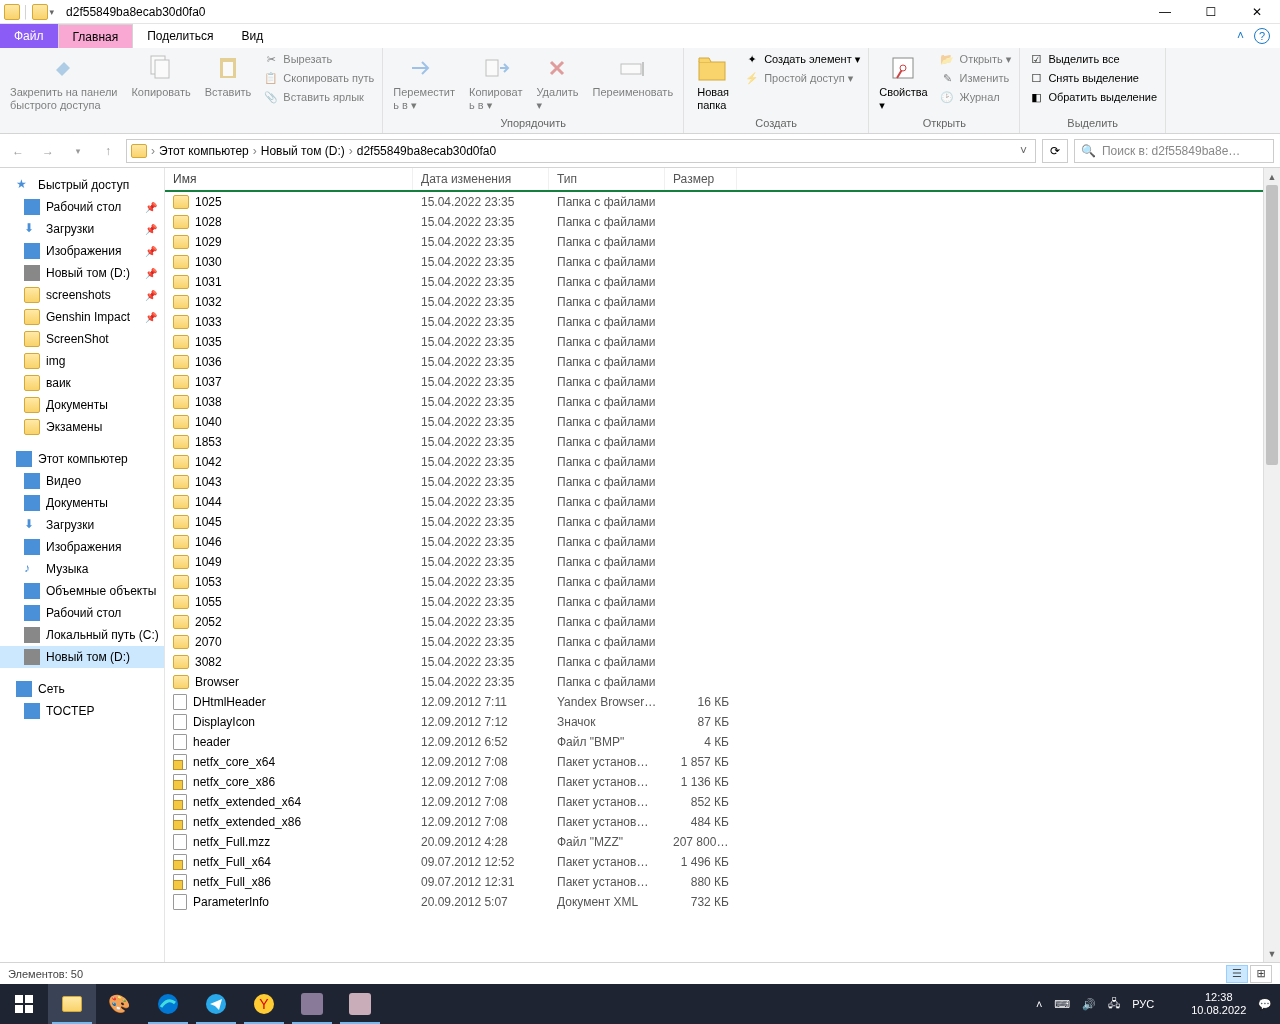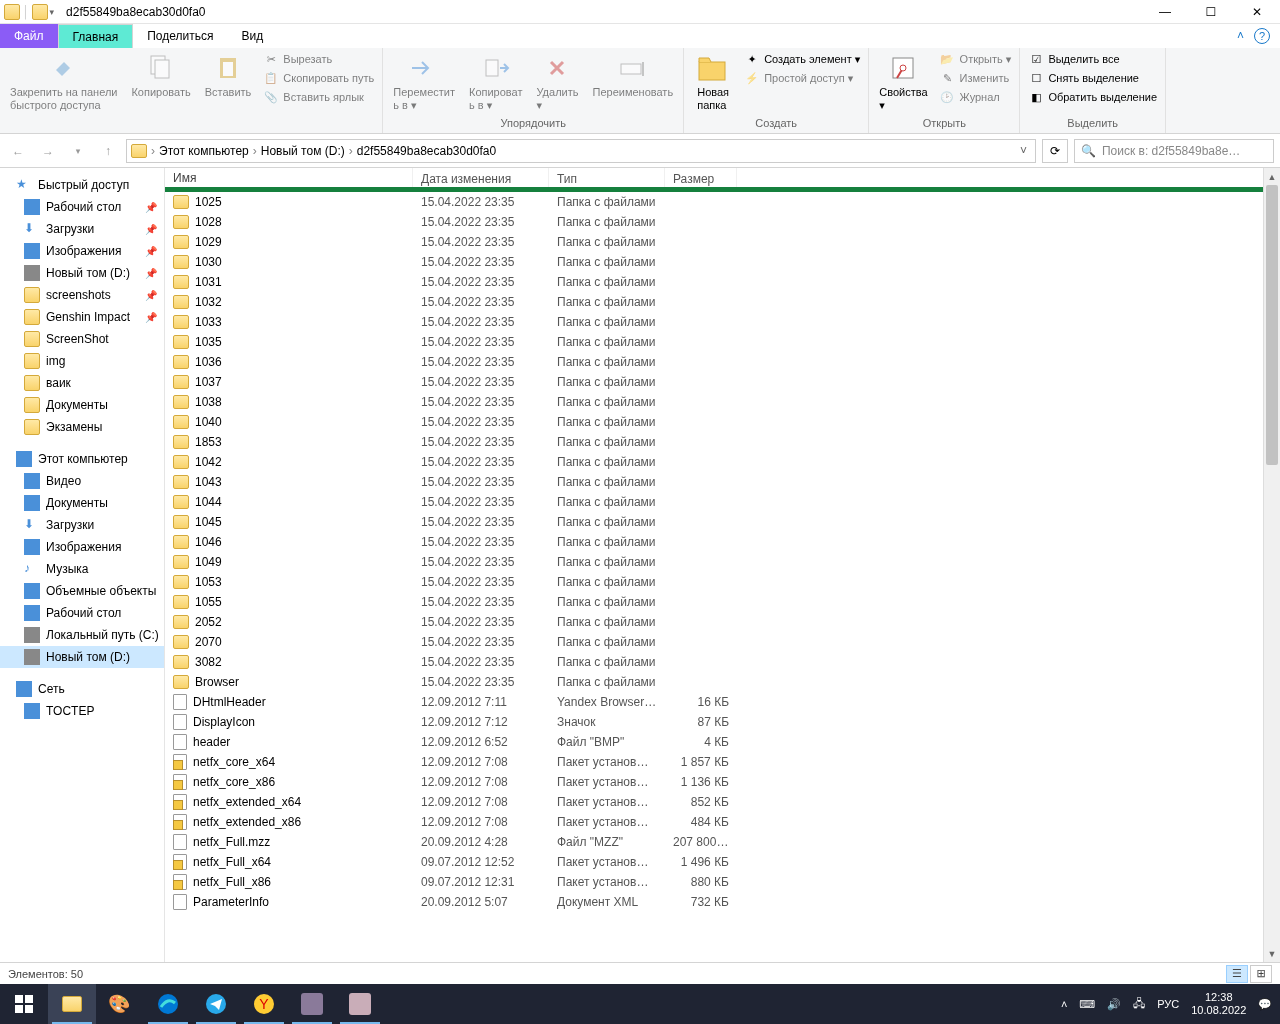--- a/index.html
+++ b/index.html
@@ -10,21 +10,21 @@
 .titlebar .qat { display: flex; align-items: center; gap: 2px; padding: 0 4px; }
 .titlebar .qat .folder-ic { width: 16px; height: 16px; background: linear-gradient(#ffe9a6,#f9d36b); border: 1px solid #d4a93a; border-radius: 2px; }
 .titlebar .title { margin-left: 8px; font-size: 12px; }
 .titlebar .winctrl { margin-left: auto; display: flex; }
 .titlebar .winctrl div { width: 46px; height: 24px; display: flex; align-items: center; justify-content: center; font-size: 12px; }
 
 
 .tabs { height: 24px; display: flex; align-items: stretch; background: #fff; }
 .tabs .tab { padding: 0 14px; display: flex; align-items: center; font-size: 12px; cursor: default; }
 .tabs .tab.file { background: #8b5cf6; color: #fff; }
-.tabs .tab.active { background: #5eead4; border-top: 1px solid #d4d4d4; border-left: 1px solid #d4d4d4; border-right: 1px solid #d4d4d4; }
+.tabs .tab.active { background: #f9a8d4; border-top: 1px solid #d4d4d4; border-left: 1px solid #d4d4d4; border-right: 1px solid #d4d4d4; }
 .tabs .help { margin-left: auto; display: flex; align-items: center; gap: 10px; padding-right: 10px; color: #1979ca; }
 
 
 .ribbon { height: 86px; background: #f5f6f7; border-bottom: 1px solid #d4d4d4; display: flex; }
 .ribbon .group { border-right: 1px solid #e1e1e1; display: flex; flex-direction: column; padding: 2px 6px 0; }
 .ribbon .group .row { flex: 1; display: flex; align-items: flex-start; gap: 6px; }
 .ribbon .group .label { height: 16px; text-align: center; font-size: 11px; color: #666; }
 .rbtn-big { display: flex; flex-direction: column; align-items: center; justify-content: flex-start; padding: 2px 4px; min-width: 46px; font-size: 11px; text-align: left; line-height: 1.15; gap: 2px; }
 .rbtn-big .ic { width: 32px; height: 32px; display: flex; align-items: center; justify-content: center; }
 .rbtn-small { display: flex; align-items: center; gap: 4px; font-size: 11px; padding: 1px 2px; white-space: nowrap; }
@@ -46,21 +46,21 @@
 .sidebar { width: 165px; border-right: 1px solid #e5e5e5; overflow-y: auto; padding: 6px 0; }
 .side-item { display: flex; align-items: center; gap: 6px; padding: 2px 6px 2px 24px; font-size: 12px; height: 22px; position: relative; white-space: nowrap; overflow: hidden; }
 .side-item.root { padding-left: 16px; }
 .side-item .pin { margin-left: auto; color: #888; font-size: 10px; }
 .side-item.selected { background: #cce8ff; }
 .side-item .ic { width: 16px; height: 16px; flex-shrink: 0; }
 .side-spacer { height: 10px; }
 
 .filepane { flex: 1; position: relative; overflow: hidden; display: flex; }
 .filelist { flex: 1; overflow-y: auto; }
-.filelist .header { display: flex; height: 24px; border-bottom: 5px solid #15803d; font-size: 12px; color: #444; position: sticky; top: 0; background: #fff; }
+.filelist .header { display: flex; height: 24px; border-bottom: 2px solid #15803d; font-size: 12px; color: #444; position: sticky; top: 0; background: #fff; }
 .filelist .header .col-h { padding: 4px 8px; border-right: 1px solid #f0f0f0; }
 .filelist .row-item { display: flex; height: 20px; align-items: center; font-size: 12px; }
 .filelist .cell { padding: 0 8px; overflow: hidden; white-space: nowrap; text-overflow: ellipsis; }
 .c-name { width: 248px; display: flex; align-items: center; gap: 6px; }
 .c-date { width: 136px; color: #555; }
 .c-type { width: 116px; color: #555; }
 .c-size { width: 72px; text-align: right; color: #555; }
 .folder-icon { width: 16px; height: 14px; background: linear-gradient(#ffe9a6,#f9d36b); border: 1px solid #d4a93a; border-radius: 2px; flex-shrink: 0; }
 .file-icon { width: 14px; height: 16px; background: #fff; border: 1px solid #999; border-radius: 1px; flex-shrink: 0; position: relative; }
 .file-icon.installer::after { content: ""; position: absolute; bottom: -1px; left: -1px; width: 8px; height: 8px; background: #f5c842; border: 1px solid #b8902c; }
@@ -75,21 +75,21 @@
 .statusbar .views { margin-left: auto; display: flex; gap: 2px; }
 .statusbar .views div { width: 22px; height: 18px; border: 1px solid #ccc; display: flex; align-items: center; justify-content: center; }
 .statusbar .views div.active { background: #cce8ff; border-color: #99cfff; }
 
 
 .taskbar { position: absolute; bottom: 0; left: 0; right: 0; height: 40px; background: #1f2433; display: flex; align-items: center; }
 .taskbar .tbtn { width: 48px; height: 40px; display: flex; align-items: center; justify-content: center; color: #fff; font-size: 18px; position: relative; }
 .taskbar .tbtn.active { background: #3a4256; }
 .taskbar .tbtn.running::after { content: ""; position: absolute; bottom: 0; left: 4px; right: 4px; height: 2px; background: #76b9ed; }
 .taskbar .tray { margin-left: auto; display: flex; align-items: center; color: #fff; font-size: 11px; gap: 12px; padding-right: 8px; }
-.taskbar .clock { text-align: center; line-height: 1.2; }
+.taskbar .clock { text-align: center; line-height: 1.2; margin-left: 25px; }
 
 
 svg { display: block; }
 </style>
 </head>
 <body>
 
 <div class="titlebar">
   <div class="qat">
     <span class="folder-ic"></span>

